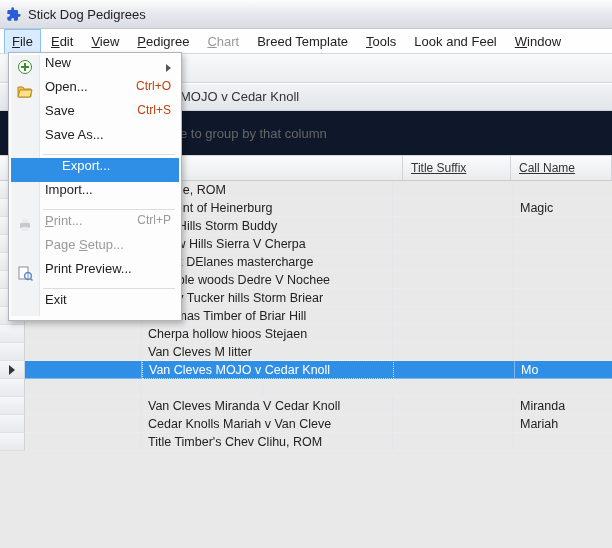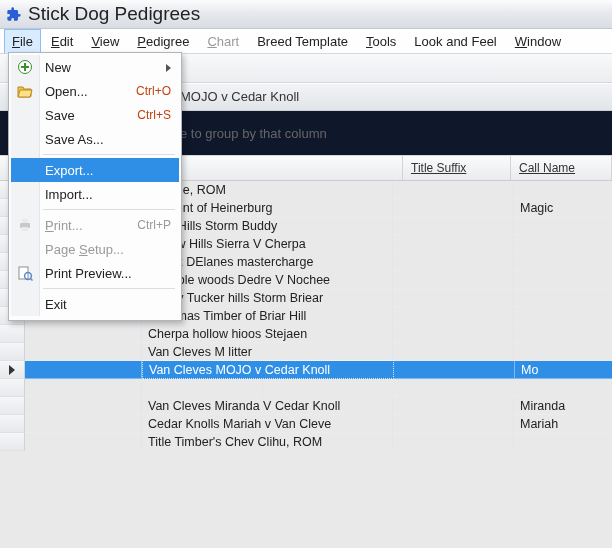--- a/index.html
+++ b/index.html
@@ -1,38 +1,38 @@
 <!DOCTYPE html>
 <html><head>
 <meta charset="utf-8">
 <style>
   html, body { margin:0; padding:0; font-family:"Segoe UI",Tahoma,Arial,sans-serif; font-size:13px; color:#222; background:#ccc; }
   .window { width:612px; height:548px; background:#e9e9ea; position:relative; overflow:hidden; border-right:1px solid #999; border-bottom:1px solid #999; }
   
   .titlebar { height:28px; display:flex; align-items:center; padding:0 6px;
     background:linear-gradient(#fcfcfd,#e7e9ee 45%,#d9dde3); border-bottom:1px solid #c3c7cd; }
   .titlebar .puzzle { width:16px; height:16px; margin-right:6px; }
-  .titlebar .title { font-size:19px; color:#222; }
+  .titlebar .title { font-size:13px; color:#222; }
   
   .menubar { height:24px; display:flex; align-items:stretch; padding:0 4px; gap:2px;
     background:#fefefe; border-bottom:1px solid #d5d7db; }
   .menu-item { display:flex; align-items:center; padding:10px 8px; cursor:default; }
   .menu-item .ul { text-decoration:underline; }
   .menu-item.open { background:#d8ebff; border:1px solid #8cbff7; padding:0 7px; border-bottom:none; }
   .menu-item.disabled { color:#9a9a9a; }
   
   .dropdown { position:absolute; left:8px; top:52px; width:168px; background:#fdfdfd; border:1px solid #aeb5bd;
     box-shadow:2px 3px 6px rgba(0,0,0,0.25); z-index:50; padding:2px 2px 4px 2px; }
   .dd-gutter { position:absolute; left:2px; top:2px; bottom:4px; width:28px; background:#f2f3f5; border-right:1px solid #e4e6ea; }
-  .dd-item { position:relative; height:24px; display:flex; align-items:center; padding-left:34px; padding-right:8px; cursor:default; }
+  .dd-item { position:relative; height:24px; display:flex; align-items:flex-start; padding-left:34px; padding-right:8px; cursor:default; }
   .dd-item .label { flex:1; white-space:nowrap; }
   .dd-item .accel { color:#c2410c; font-size:12px; margin-left:12px; }
   .dd-item.disabled .label, .dd-item.disabled .accel { color:#9a9a9a; }
   .dd-item.hover { background:#2f8fe7; }
-  .dd-item.hover .label, .dd-item.hover .accel { color:#fff; }
+  .dd-item.hover .label, .dd-item.hover .accel { color:#fff;margin-left:17px; }
   .dd-sep { margin:3px 4px 3px 32px; height:1px; background:#ddd; }
   .dd-icon { position:absolute; left:6px; top:4px; width:16px; height:16px; }
   .dd-sub { position:absolute; right:8px; top:9px; width:0;height:0;border-top:4px solid transparent;border-bottom:4px solid transparent;border-left:5px solid #555; }
   
   .toolbar { height:28px; background:linear-gradient(#f8f9fa,#ebedf0); border-bottom:1px solid #d3d6da; }
   
   .record-band { position:relative; height:26px; line-height:26px; padding-left:180px; color:#333;
     background:linear-gradient(#f1f3f6,#e2e5e9); border-top:1px solid #fff; border-bottom:1px solid #cfd3d8; font-size:13px; }
   
   .groupby { position:relative; height:44px; padding-left:180px; display:flex; align-items:center; color:#666;

